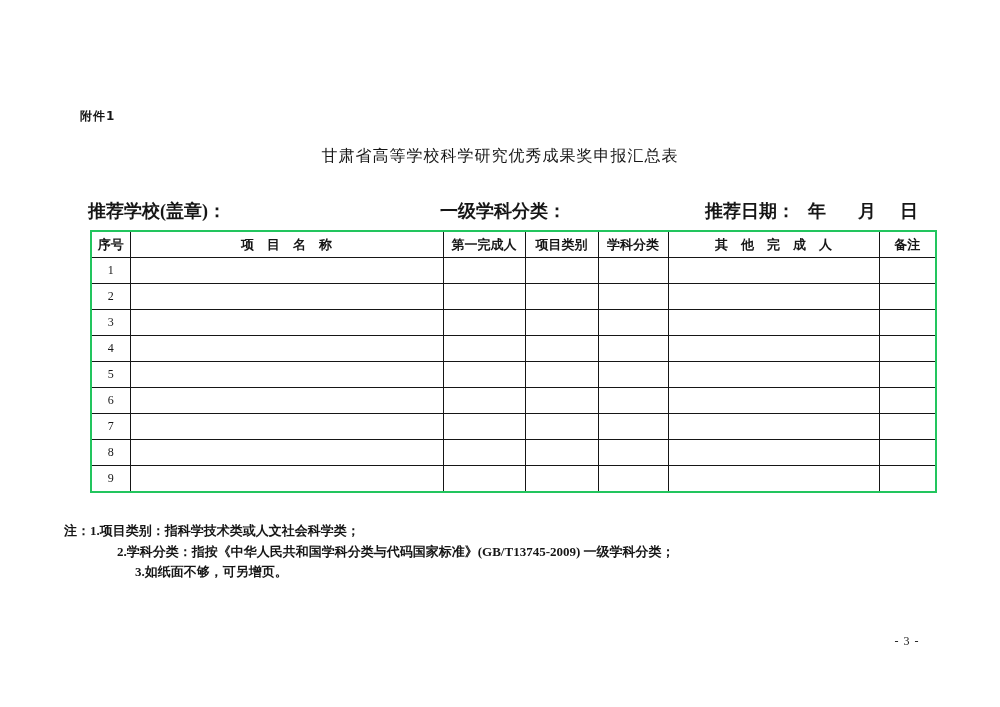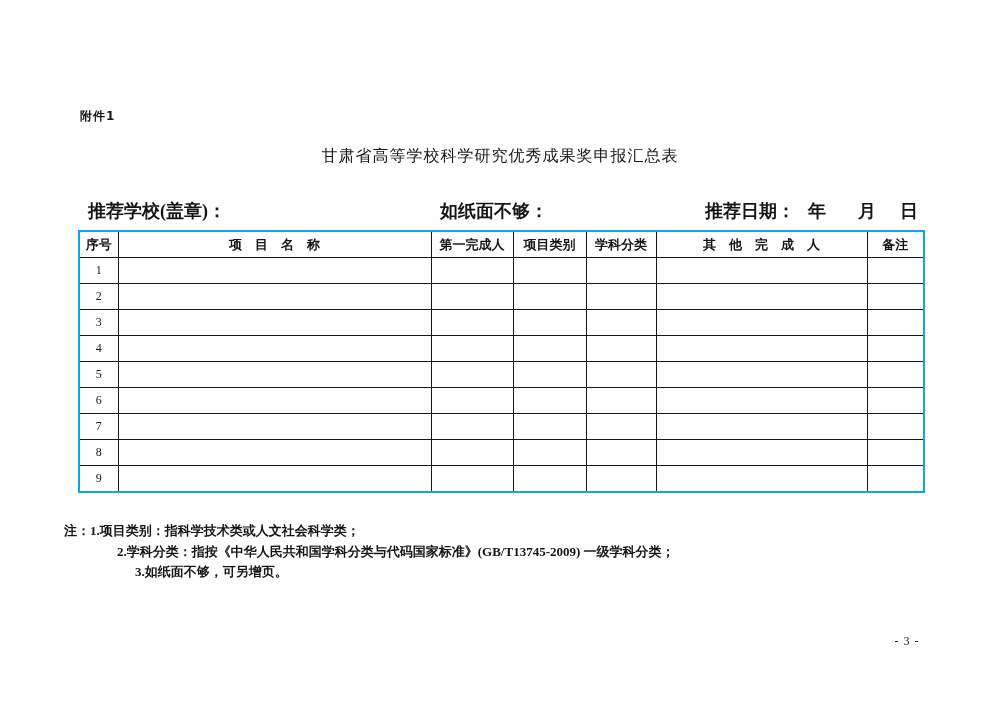--- a/index.html
+++ b/index.html
@@ -43,26 +43,26 @@
   }
   .school-label { left: 88px; }
   .total-label  { left: 440px; }
   .date-label   { left: 705px; }
   .year-label   { left: 808px; }
   .month-label  { left: 858px; }
   .day-label    { left: 900px; }
 
   table.summary-table {
     position: absolute;
-    left: 78px;
+    left: 90px;
     top: 230px;
     width: 845px;
     border-collapse: collapse;
     table-layout: fixed;
-    border: 2px solid #0ea5e9;
+    border: 2px solid #22c55e;
   }
   .summary-table th,
   .summary-table td {
     border: 1px solid #161616;
     padding: 0;
     text-align: center;
     vertical-align: middle;
     overflow: hidden;
     white-space: nowrap;
   }
@@ -101,21 +101,21 @@
 </style>
 </head>
 <body>
 
 <div class="attachment-label">附件1</div>
 
 <div class="doc-title">甘肃省高等学校科学研究优秀成果奖申报汇总表</div>
 
 <div class="form-line">
   <span class="school-label">推荐学校(盖章)：</span>
-  <span class="total-label">如纸面不够：</span>
+  <span class="total-label">一级学科分类：</span>
   <span class="date-label">推荐日期：</span>
   <span class="year-label">年</span>
   <span class="month-label">月</span>
   <span class="day-label">日</span>
 </div>
 
 <table class="summary-table">
   <colgroup>
     <col style="width:39px">
     <col style="width:313px">

